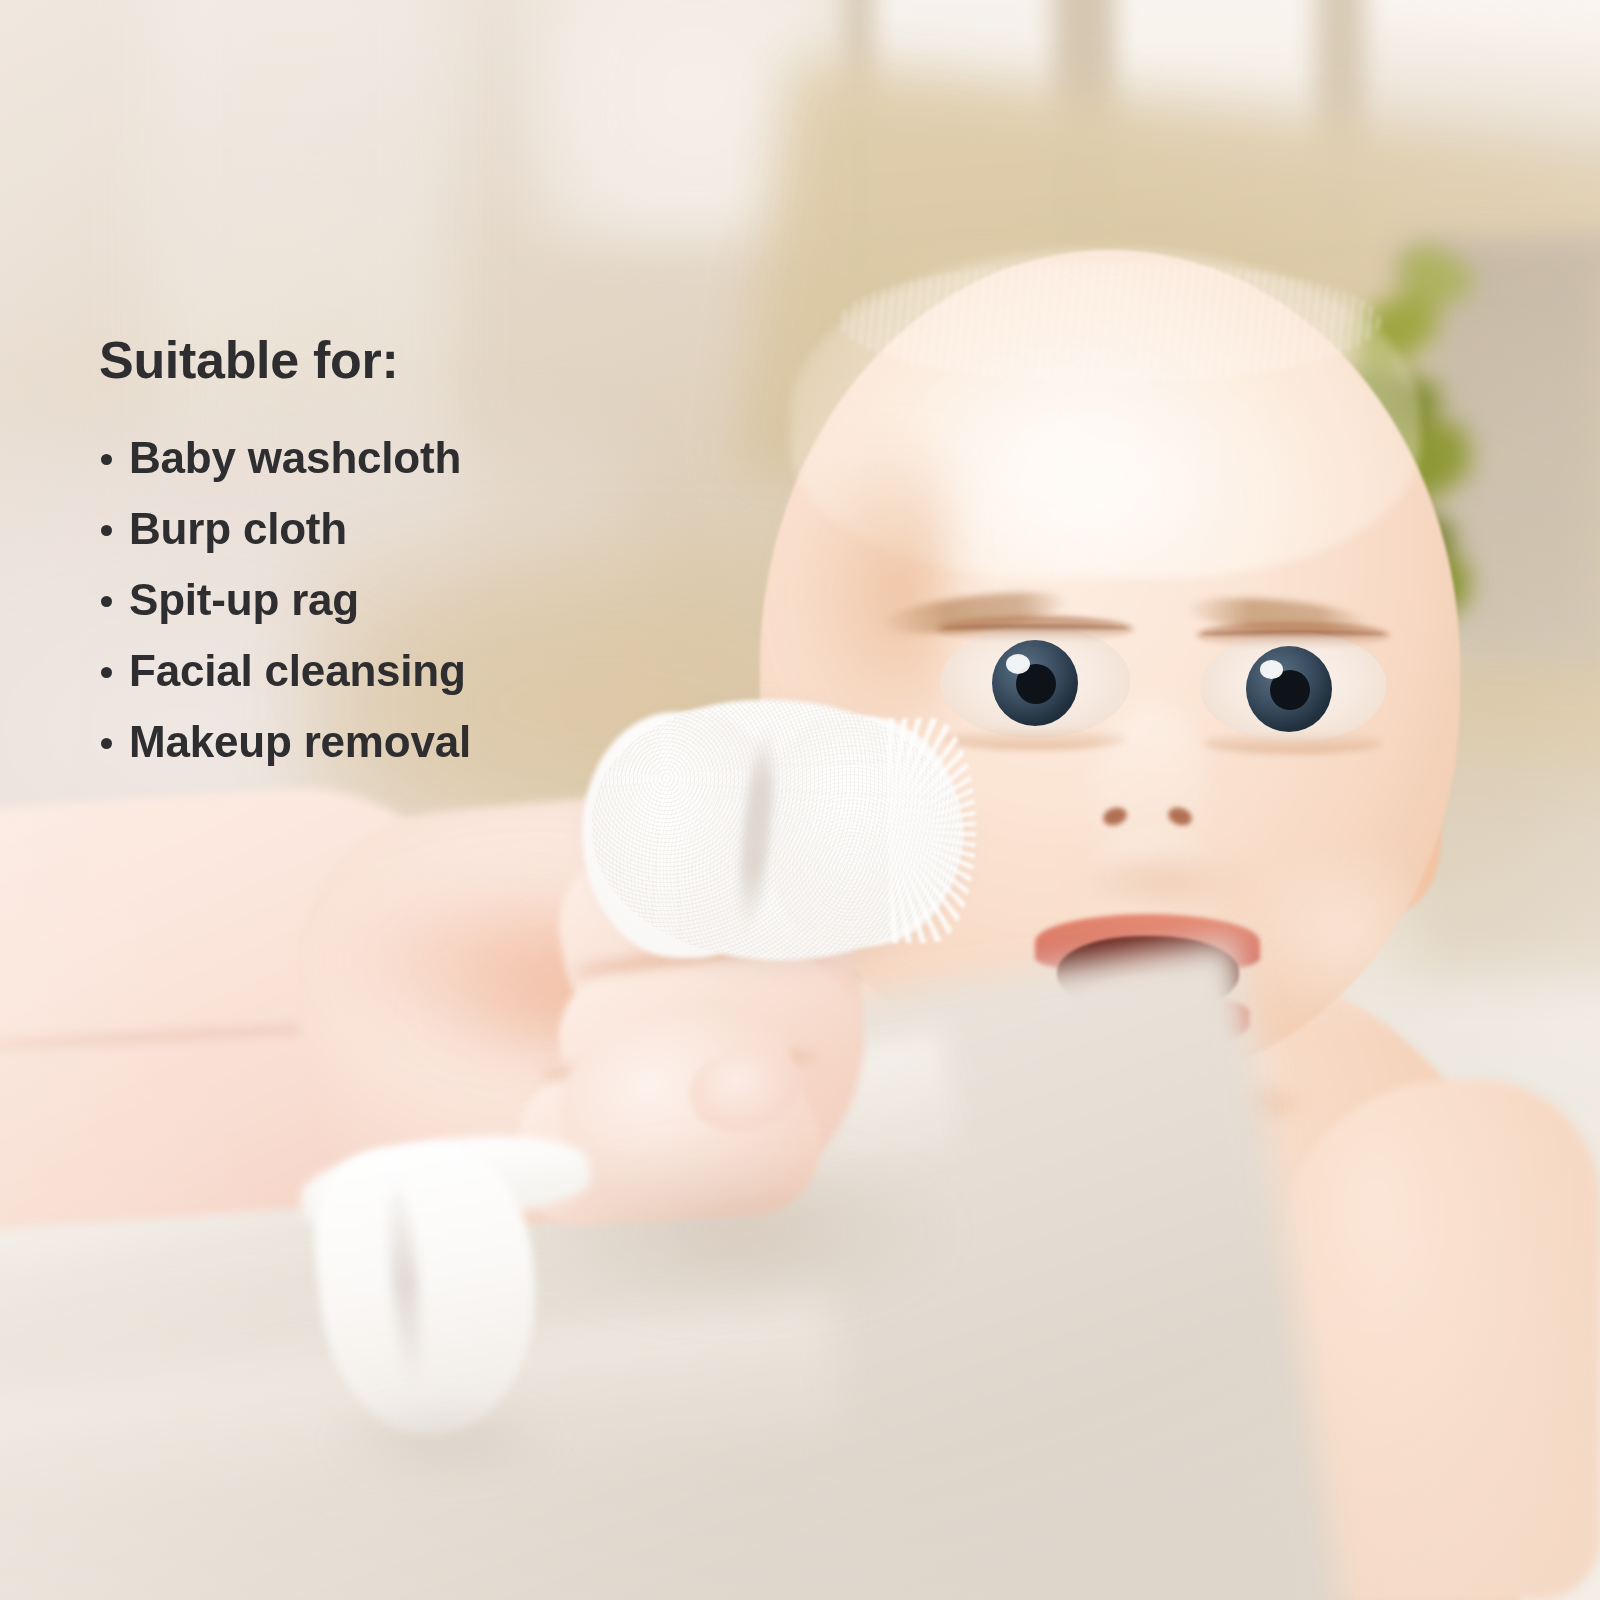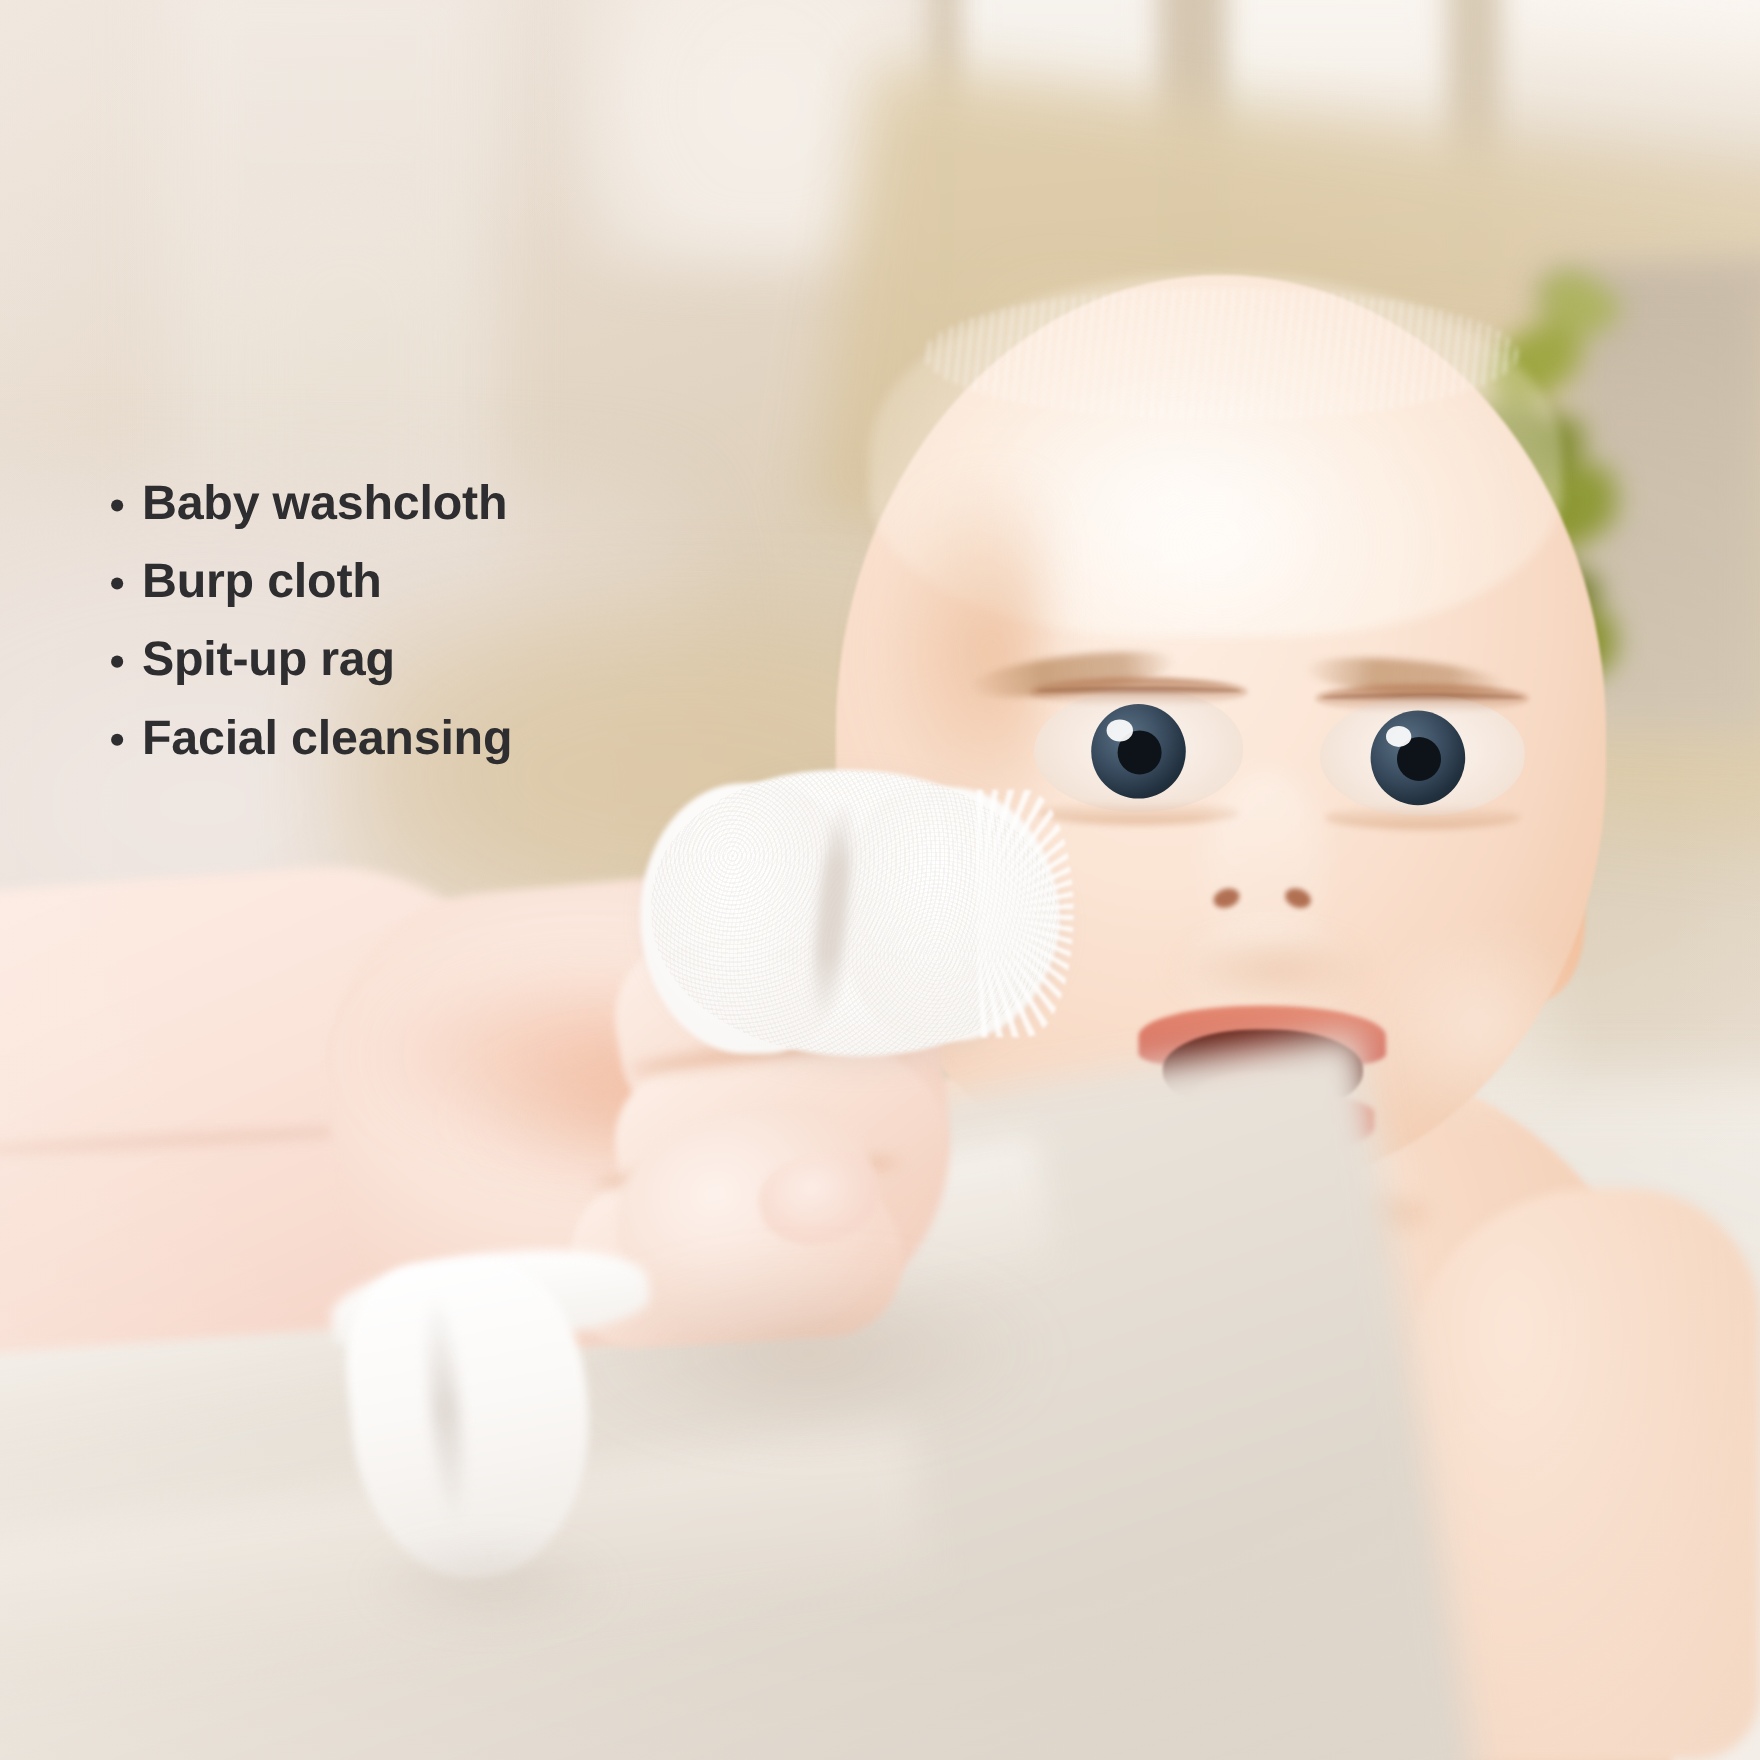--- a/index.html
+++ b/index.html
@@ -674,22 +674,24 @@
       <div class="c-fuzzEdge"></div>
     </div>
 
     <div class="ly-vignette"></div>
   </div>
 
   <div class="overlay">
 
 
 
+    <div class="txt-suitable">Suitable for:</div>
 
     <ul class="bullets" id="uses-list">
         <li><span class="dot"></span><span>Baby washcloth</span></li>
         <li><span class="dot"></span><span>Burp cloth</span></li>
         <li><span class="dot"></span><span>Spit-up rag</span></li>
         <li><span class="dot"></span><span>Facial cleansing</span></li>
+        <li><span class="dot"></span><span>Makeup removal</span></li>
       </ul>
   </div>
 
 </div>
 
 </body></html>

